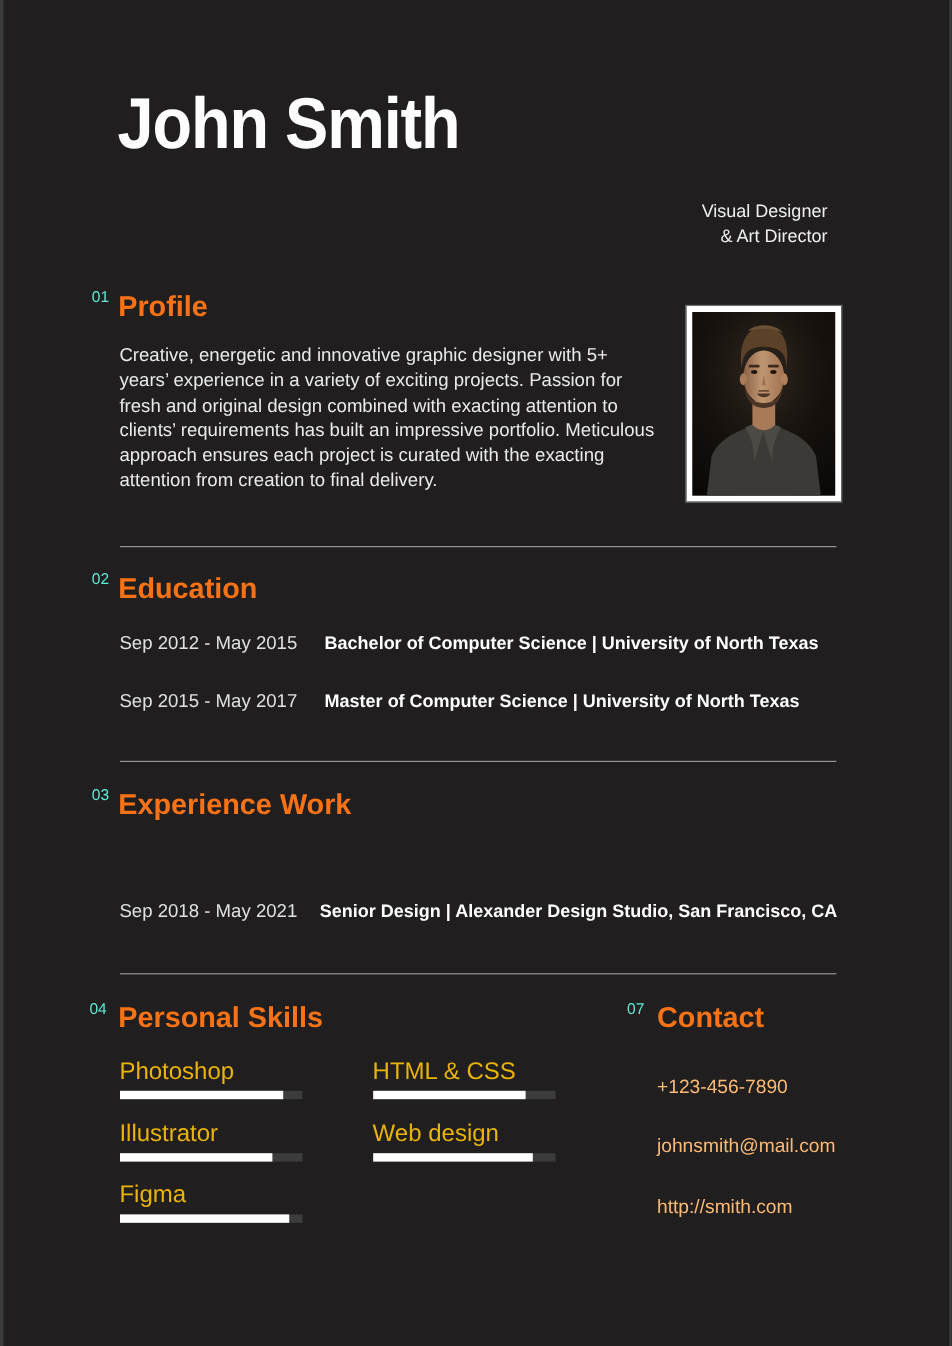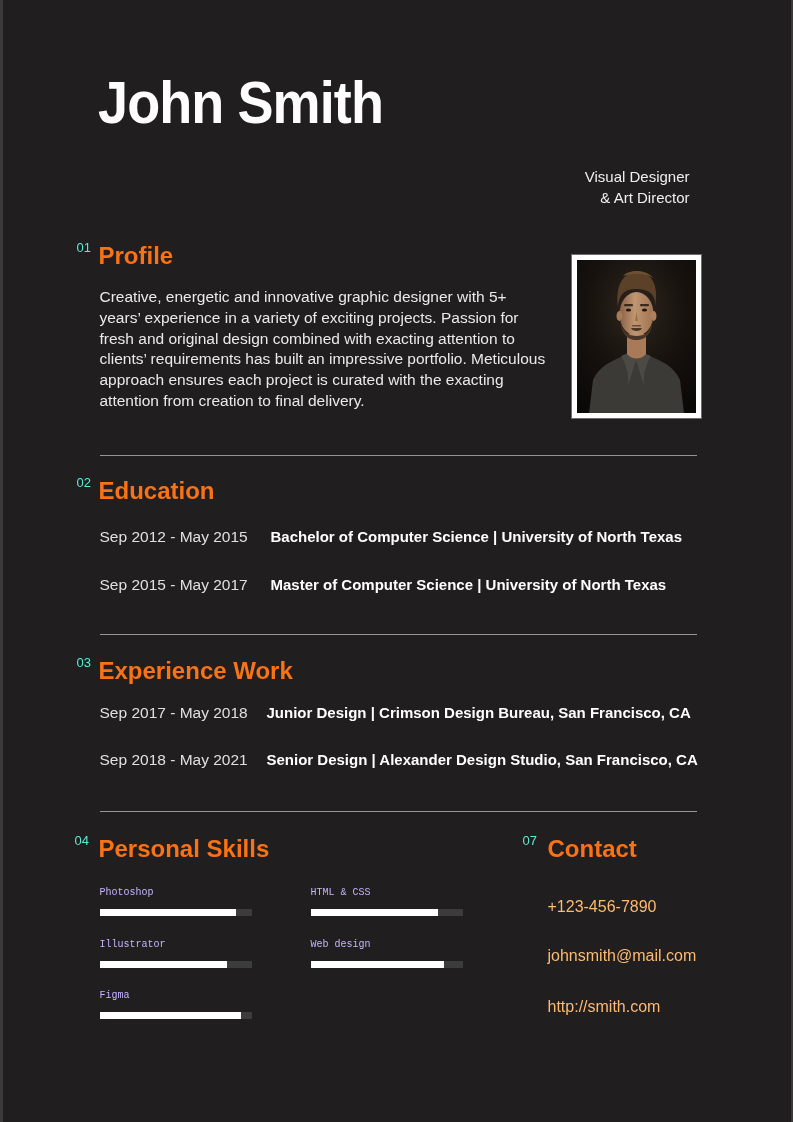--- a/index.html
+++ b/index.html
@@ -53,21 +53,21 @@
 
   
   .t-row{left:97px;font-size:15.5px;line-height:20px;white-space:nowrap;}
   .t-period{display:inline-block;color:#e0e0e0;font-weight:400;}
   .t-detail{color:#ffffff;font-weight:700;font-size:15px;}
   .edu .t-period{width:171px;}
   .exp .t-period{width:167px;}
 
   
   .skill{width:152px;}
-  .skill-label{font-size:10px;line-height:20px;color:#c4b5fd;white-space:nowrap;font-family:Liberation Mono, monospace;}
+  .skill-label{font-size:20px;line-height:20px;color:#eab308;white-space:nowrap;}
   .skill-track{margin-top:6px;height:7px;background:#3d3c3c;}
   .skill-fill{height:100%;background:#ffffff;}
 
   
   .contact-value{left:545px;font-size:16px;line-height:20px;color:#fdba74;white-space:nowrap;}
 </style>
 </head>
 <body>
 
 <div class="page">
@@ -131,23 +131,20 @@
     <span class="t-period">Sep 2012 - May 2015</span><span class="t-detail">Bachelor of Computer Science | University of North Texas</span>
   </div>
   <div class="abs t-row edu" style="top:575px;">
     <span class="t-period">Sep 2015 - May 2017</span><span class="t-detail">Master of Computer Science | University of North Texas</span>
   </div>
 
   <div class="abs divider" style="top:634px;"></div>
 
   <div class="abs sec-num" style="left:74px;top:656px;">03</div>
   <div class="abs sec-heading" style="left:96px;top:655px;">Experience Work</div>
-  <div class="abs t-row exp" style="top:703px;">
-    <span class="t-period">Sep 2017 - May 2018</span><span class="t-detail">Junior Design | Crimson Design Bureau, San Francisco, CA</span>
-  </div>
   <div class="abs t-row exp" style="top:750px;">
     <span class="t-period">Sep 2018 - May 2021</span><span class="t-detail">Senior Design | Alexander Design Studio, San Francisco, CA</span>
   </div>
 
   <div class="abs divider" style="top:811px;"></div>
 
   <div class="abs sec-num" style="left:72px;top:834px;">04</div>
   <div class="abs sec-heading" style="left:96px;top:833px;">Personal Skills</div>
 
   <div class="abs skill" style="left:97px;top:883px;">

